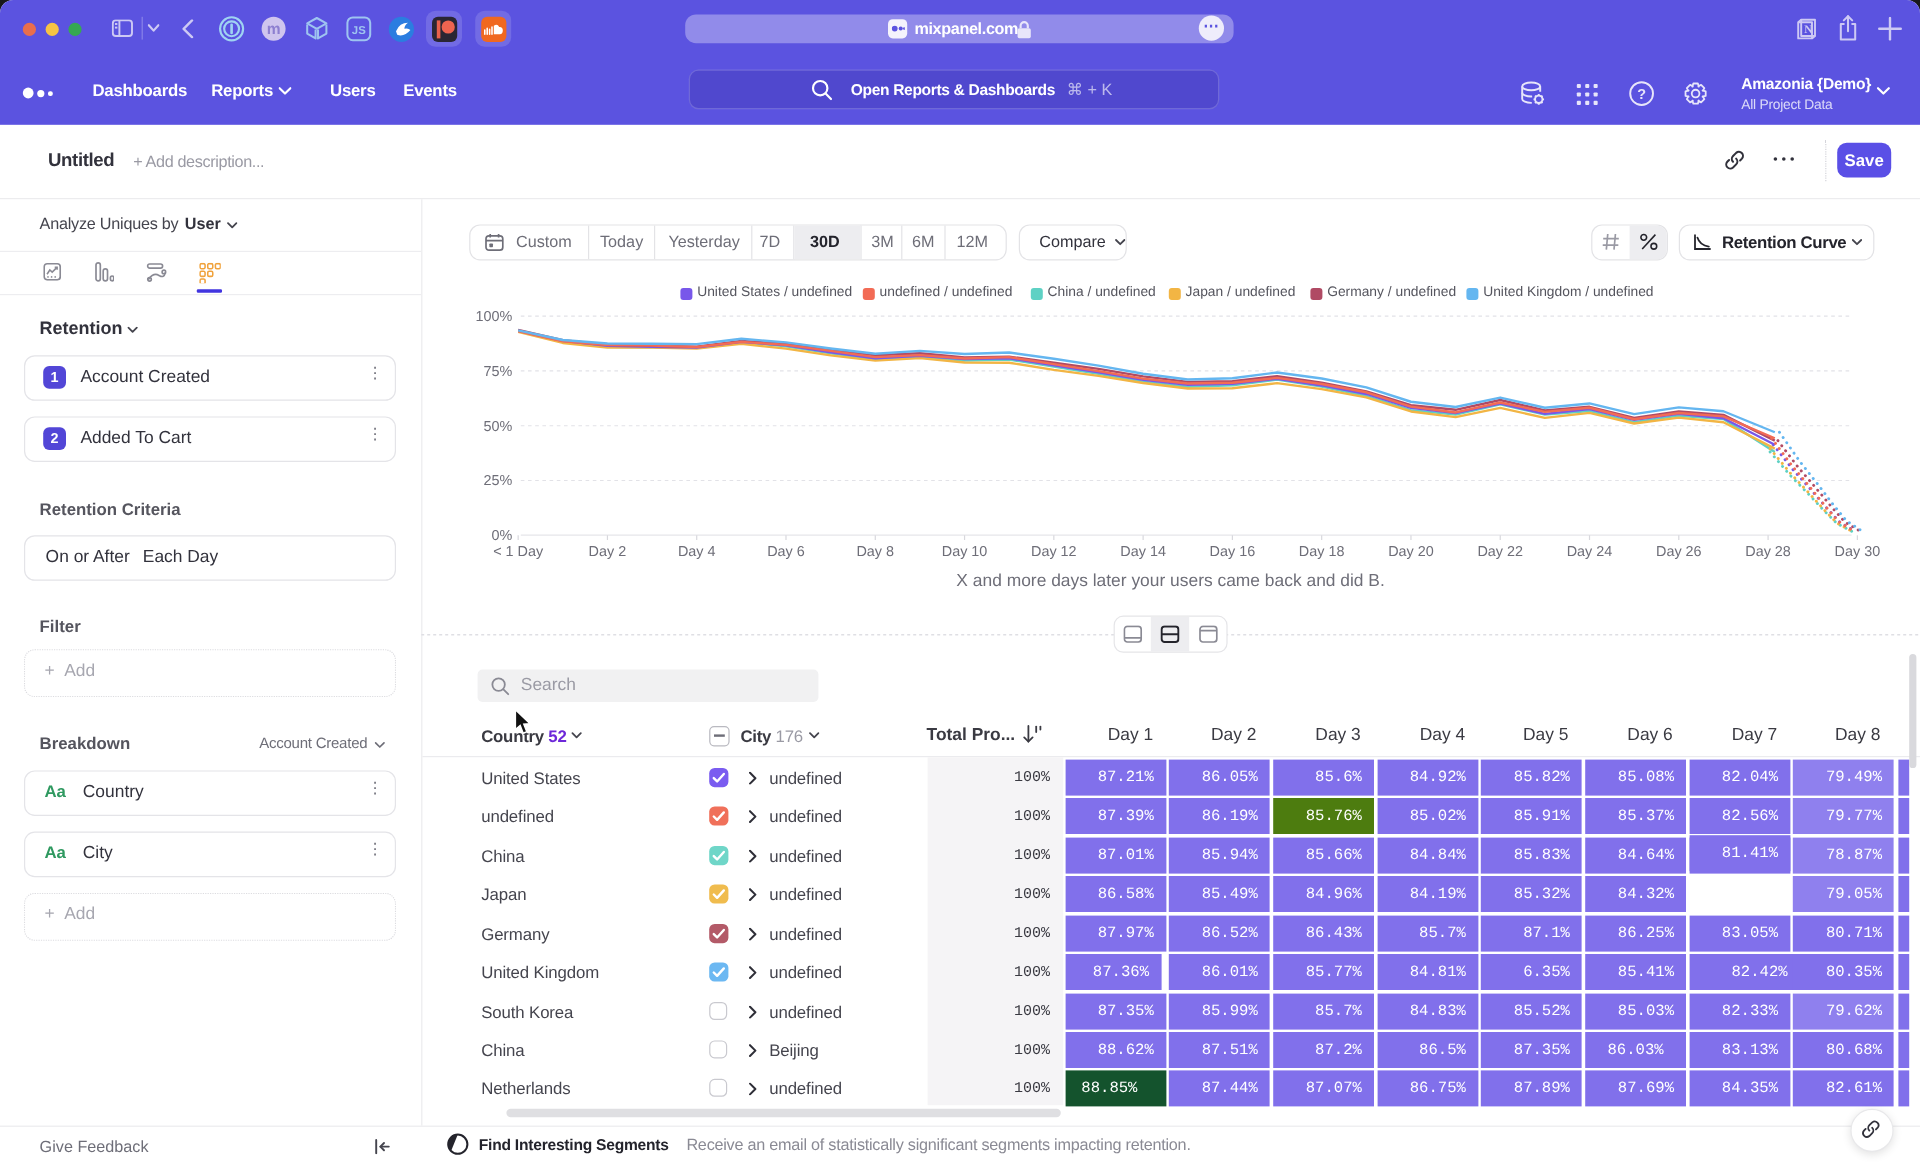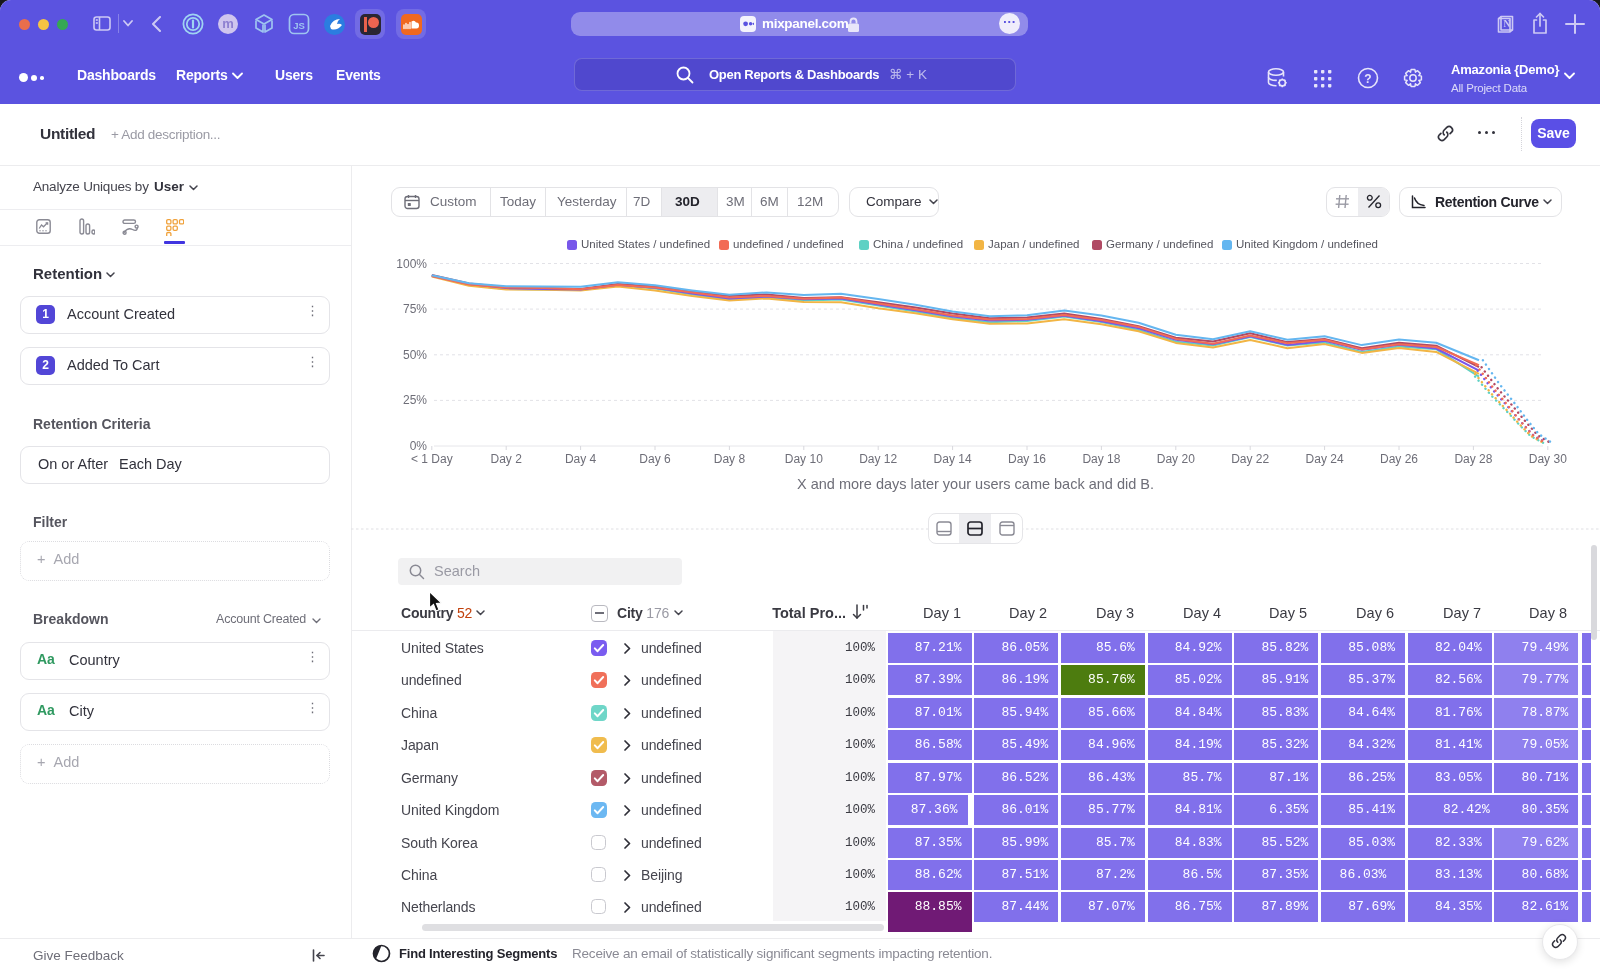--- a/index.html
+++ b/index.html
@@ -380,21 +380,21 @@
     <svg style="position:absolute;left:999px;top:521px" width="16" height="15" viewBox="0 0 16 15">
       <rect x="1" y="1" width="14" height="13" rx="2.5" fill="none" stroke="#8a8a94" stroke-width="1.4"></rect>
       <line x1="1" y1="4.5" x2="15" y2="4.5" stroke="#8a8a94" stroke-width="1.4"></line>
     </svg>
 <div style="position:absolute;left:398px;top:558px;width:284px;height:27px;border-radius:4px;background:#f1f1f2"></div>
     <svg style="position:absolute;left:409px;top:564px" width="16" height="16" viewBox="0 0 16 16">
       <circle cx="6.5" cy="6.5" r="5.2" fill="none" stroke="#8a8a94" stroke-width="1.5"></circle>
       <line x1="10.5" y1="10.5" x2="14.5" y2="14.5" stroke="#8a8a94" stroke-width="1.5" stroke-linecap="round"></line>
     </svg>
     <div style="position:absolute;left:434px;top:558px;height:27px;line-height:27px;font-size:14.5px;color:#9a9aa4">Search</div>
-    <div style="position:absolute;left:401px;top:597px;height:32px;line-height:32px;font-size:14px;font-weight:bold;letter-spacing:-0.2px;color:#3a3a42">Country <span style="font-weight:normal;color:#c2410c">52</span></div>
+    <div style="position:absolute;left:401px;top:597px;height:32px;line-height:32px;font-size:14px;font-weight:bold;letter-spacing:-0.2px;color:#3a3a42">Country <span style="font-weight:bold;color:#6d28d9">52</span></div>
     <svg style="position:absolute;left:476px;top:610px" width="9" height="6" viewBox="0 0 9 6">
       <polyline points="1,1 4.5,4.5 8,1" fill="none" stroke="#45454e" stroke-width="1.5" stroke-linecap="round" stroke-linejoin="round"></polyline>
     </svg>
     <div style="position:absolute;left:591px;top:605px;width:15px;height:15px;border-radius:4px;background:#fff;border:1.5px solid #b9b9c0"></div>
     <div style="position:absolute;left:594.5px;top:611.5px;width:9px;height:2px;background:#6e6e78"></div>
     <div style="position:absolute;left:617px;top:597px;height:32px;line-height:32px;font-size:14px;font-weight:bold;letter-spacing:-0.2px;color:#3a3a42">City <span style="font-weight:normal;color:#9a9aa4">176</span></div>
     <svg style="position:absolute;left:674px;top:610px" width="9" height="6" viewBox="0 0 9 6">
       <polyline points="1,1 4.5,4.5 8,1" fill="none" stroke="#45454e" stroke-width="1.5" stroke-linecap="round" stroke-linejoin="round"></polyline>
     </svg>
     <div style="position:absolute;left:700px;top:597px;width:146px;height:32px;line-height:32px;text-align:right;font-size:14.5px;font-weight:bold;color:#3a3a42">Total Pro...</div>
@@ -477,21 +477,21 @@
       <polyline points="1,1 5.5,5.5 1,10" fill="none" stroke="#2f2f38" stroke-width="1.7" stroke-linecap="round" stroke-linejoin="round"></polyline>
     </svg>
     <div style="position:absolute;left:641px;top:730px;height:30px;line-height:30px;font-size:14px;letter-spacing:-0.1px;color:#45454e">undefined</div>
     <div style="position:absolute;left:775px;top:730px;width:100px;height:30px;line-height:30px;text-align:right;font-family:'Liberation Mono',monospace;font-size:12.5px;color:#3a3a42">100%</div>
     <div style="position:absolute;left:887.5px;top:730px;width:84px;height:30px;line-height:30px;background:#8170eb;text-align:right;padding-right:10px;box-sizing:border-box;font-family:'Liberation Mono',monospace;font-size:13px;color:#fff">86.58%</div>
     <div style="position:absolute;left:974.2px;top:730px;width:84px;height:30px;line-height:30px;background:#8170eb;text-align:right;padding-right:10px;box-sizing:border-box;font-family:'Liberation Mono',monospace;font-size:13px;color:#fff">85.49%</div>
     <div style="position:absolute;left:1060.9px;top:730px;width:84px;height:30px;line-height:30px;background:#8170eb;text-align:right;padding-right:10px;box-sizing:border-box;font-family:'Liberation Mono',monospace;font-size:13px;color:#fff">84.96%</div>
     <div style="position:absolute;left:1147.6px;top:730px;width:84px;height:30px;line-height:30px;background:#8170eb;text-align:right;padding-right:10px;box-sizing:border-box;font-family:'Liberation Mono',monospace;font-size:13px;color:#fff">84.19%</div>
     <div style="position:absolute;left:1234.3px;top:730px;width:84px;height:30px;line-height:30px;background:#8170eb;text-align:right;padding-right:10px;box-sizing:border-box;font-family:'Liberation Mono',monospace;font-size:13px;color:#fff">85.32%</div>
     <div style="position:absolute;left:1321.0px;top:730px;width:84px;height:30px;line-height:30px;background:#8170eb;text-align:right;padding-right:10px;box-sizing:border-box;font-family:'Liberation Mono',monospace;font-size:13px;color:#fff">84.32%</div>
-    <div style="position:absolute;left:1407.7px;top:730px;width:84px;height:30px;line-height:30px;background:#8170eb;text-align:right;padding-right:10px;box-sizing:border-box;font-family:'Liberation Mono',monospace;font-size:13px;color:#fff">81.41%</div>
+    <div style="position:absolute;left:1407.7px;top:696px;width:84px;height:30px;line-height:30px;background:#8170eb;text-align:right;padding-right:10px;box-sizing:border-box;font-family:'Liberation Mono',monospace;font-size:13px;color:#fff">81.41%</div>
     <div style="position:absolute;left:1494.4px;top:730px;width:84px;height:30px;line-height:30px;background:#8f80ee;text-align:right;padding-right:10px;box-sizing:border-box;font-family:'Liberation Mono',monospace;font-size:13px;color:#fff">79.05%</div>
     <div style="position:absolute;left:1582px;top:730px;width:9px;height:30px;background:#8170eb"></div>
     <div style="position:absolute;left:401px;top:763px;height:30px;line-height:30px;font-size:14px;letter-spacing:-0.1px;color:#45454e">Germany</div>
     <div style="position:absolute;left:591px;top:770px;width:16px;height:16px;border-radius:4.5px;background:#b35a68"></div>
     <svg style="position:absolute;left:591px;top:770px" width="16" height="16" viewBox="0 0 16 16">
       <polyline points="3.8,8.4 6.6,11.2 12.2,5.0" fill="none" stroke="#fff" stroke-width="2" stroke-linecap="round" stroke-linejoin="round"></polyline>
     </svg>
     <svg style="position:absolute;left:624px;top:773px" width="7" height="11" viewBox="0 0 7 11">
       <polyline points="1,1 5.5,5.5 1,10" fill="none" stroke="#2f2f38" stroke-width="1.7" stroke-linecap="round" stroke-linejoin="round"></polyline>
     </svg>
@@ -557,21 +557,21 @@
     <div style="position:absolute;left:1407.7px;top:860px;width:84px;height:30px;line-height:30px;background:#8170eb;text-align:right;padding-right:10px;box-sizing:border-box;font-family:'Liberation Mono',monospace;font-size:13px;color:#fff">83.13%</div>
     <div style="position:absolute;left:1494.4px;top:860px;width:84px;height:30px;line-height:30px;background:#8170eb;text-align:right;padding-right:10px;box-sizing:border-box;font-family:'Liberation Mono',monospace;font-size:13px;color:#fff">80.68%</div>
     <div style="position:absolute;left:1582px;top:860px;width:9px;height:30px;background:#8170eb"></div>
     <div style="position:absolute;left:401px;top:892px;height:30px;line-height:30px;font-size:14px;letter-spacing:-0.1px;color:#45454e">Netherlands</div>
     <div style="position:absolute;left:591px;top:899px;width:15px;height:15px;border-radius:4.5px;background:#fff;border:1.5px solid #c9c9cf;box-sizing:border-box"></div>
     <svg style="position:absolute;left:624px;top:902px" width="7" height="11" viewBox="0 0 7 11">
       <polyline points="1,1 5.5,5.5 1,10" fill="none" stroke="#2f2f38" stroke-width="1.7" stroke-linecap="round" stroke-linejoin="round"></polyline>
     </svg>
     <div style="position:absolute;left:641px;top:892px;height:30px;line-height:30px;font-size:14px;letter-spacing:-0.1px;color:#45454e">undefined</div>
     <div style="position:absolute;left:775px;top:892px;width:100px;height:30px;line-height:30px;text-align:right;font-family:'Liberation Mono',monospace;font-size:12.5px;color:#3a3a42">100%</div>
-    <div style="position:absolute;left:887.5px;top:892px;width:84px;height:40px;line-height:30px;background:#701a75;text-align:right;padding-right:10px;box-sizing:border-box;font-family:'Liberation Mono',monospace;font-size:13px;color:#fff">88.85%</div>
+    <div style="position:absolute;left:887.5px;top:892px;width:84px;height:30px;line-height:30px;background:#14532d;text-align:center;padding-right:10px;box-sizing:border-box;font-family:'Liberation Mono',monospace;font-size:13px;color:#fff">88.85%</div>
     <div style="position:absolute;left:974.2px;top:892px;width:84px;height:30px;line-height:30px;background:#8170eb;text-align:right;padding-right:10px;box-sizing:border-box;font-family:'Liberation Mono',monospace;font-size:13px;color:#fff">87.44%</div>
     <div style="position:absolute;left:1060.9px;top:892px;width:84px;height:30px;line-height:30px;background:#8170eb;text-align:right;padding-right:10px;box-sizing:border-box;font-family:'Liberation Mono',monospace;font-size:13px;color:#fff">87.07%</div>
     <div style="position:absolute;left:1147.6px;top:892px;width:84px;height:30px;line-height:30px;background:#8170eb;text-align:right;padding-right:10px;box-sizing:border-box;font-family:'Liberation Mono',monospace;font-size:13px;color:#fff">86.75%</div>
     <div style="position:absolute;left:1234.3px;top:892px;width:84px;height:30px;line-height:30px;background:#8170eb;text-align:right;padding-right:10px;box-sizing:border-box;font-family:'Liberation Mono',monospace;font-size:13px;color:#fff">87.89%</div>
     <div style="position:absolute;left:1321.0px;top:892px;width:84px;height:30px;line-height:30px;background:#8170eb;text-align:right;padding-right:10px;box-sizing:border-box;font-family:'Liberation Mono',monospace;font-size:13px;color:#fff">87.69%</div>
     <div style="position:absolute;left:1407.7px;top:892px;width:84px;height:30px;line-height:30px;background:#8170eb;text-align:right;padding-right:10px;box-sizing:border-box;font-family:'Liberation Mono',monospace;font-size:13px;color:#fff">84.35%</div>
     <div style="position:absolute;left:1494.4px;top:892px;width:84px;height:30px;line-height:30px;background:#8170eb;text-align:right;padding-right:10px;box-sizing:border-box;font-family:'Liberation Mono',monospace;font-size:13px;color:#fff">82.61%</div>
     <div style="position:absolute;left:1582px;top:892px;width:9px;height:30px;background:#8170eb"></div>
 <div style="position:absolute;left:888px;top:597px;width:84px;height:32px;line-height:32px;text-align:right;padding-right:11px;box-sizing:border-box;font-size:14.5px;color:#3a3a42">Day 1</div>
     <div style="position:absolute;left:974px;top:597px;width:84px;height:32px;line-height:32px;text-align:right;padding-right:11px;box-sizing:border-box;font-size:14.5px;color:#3a3a42">Day 2</div>

